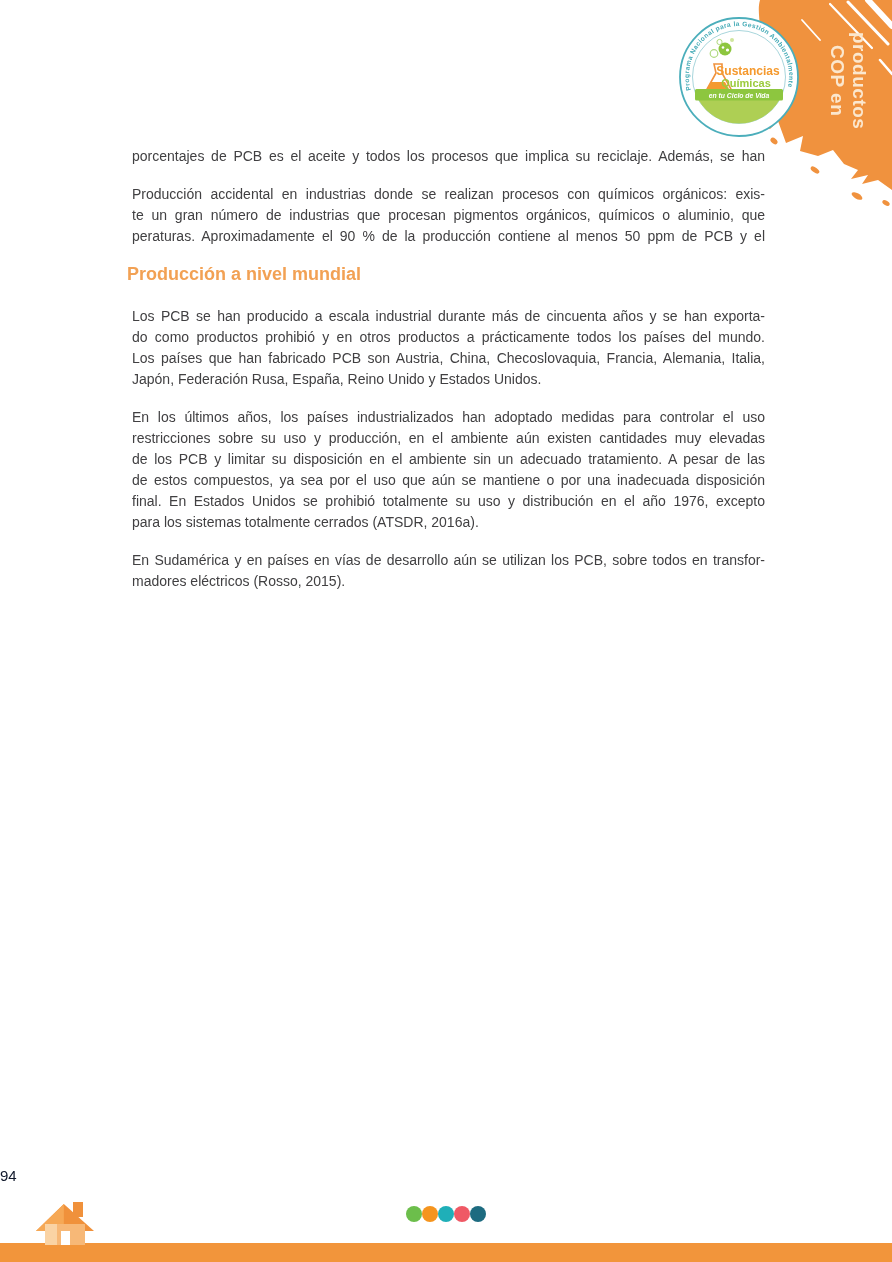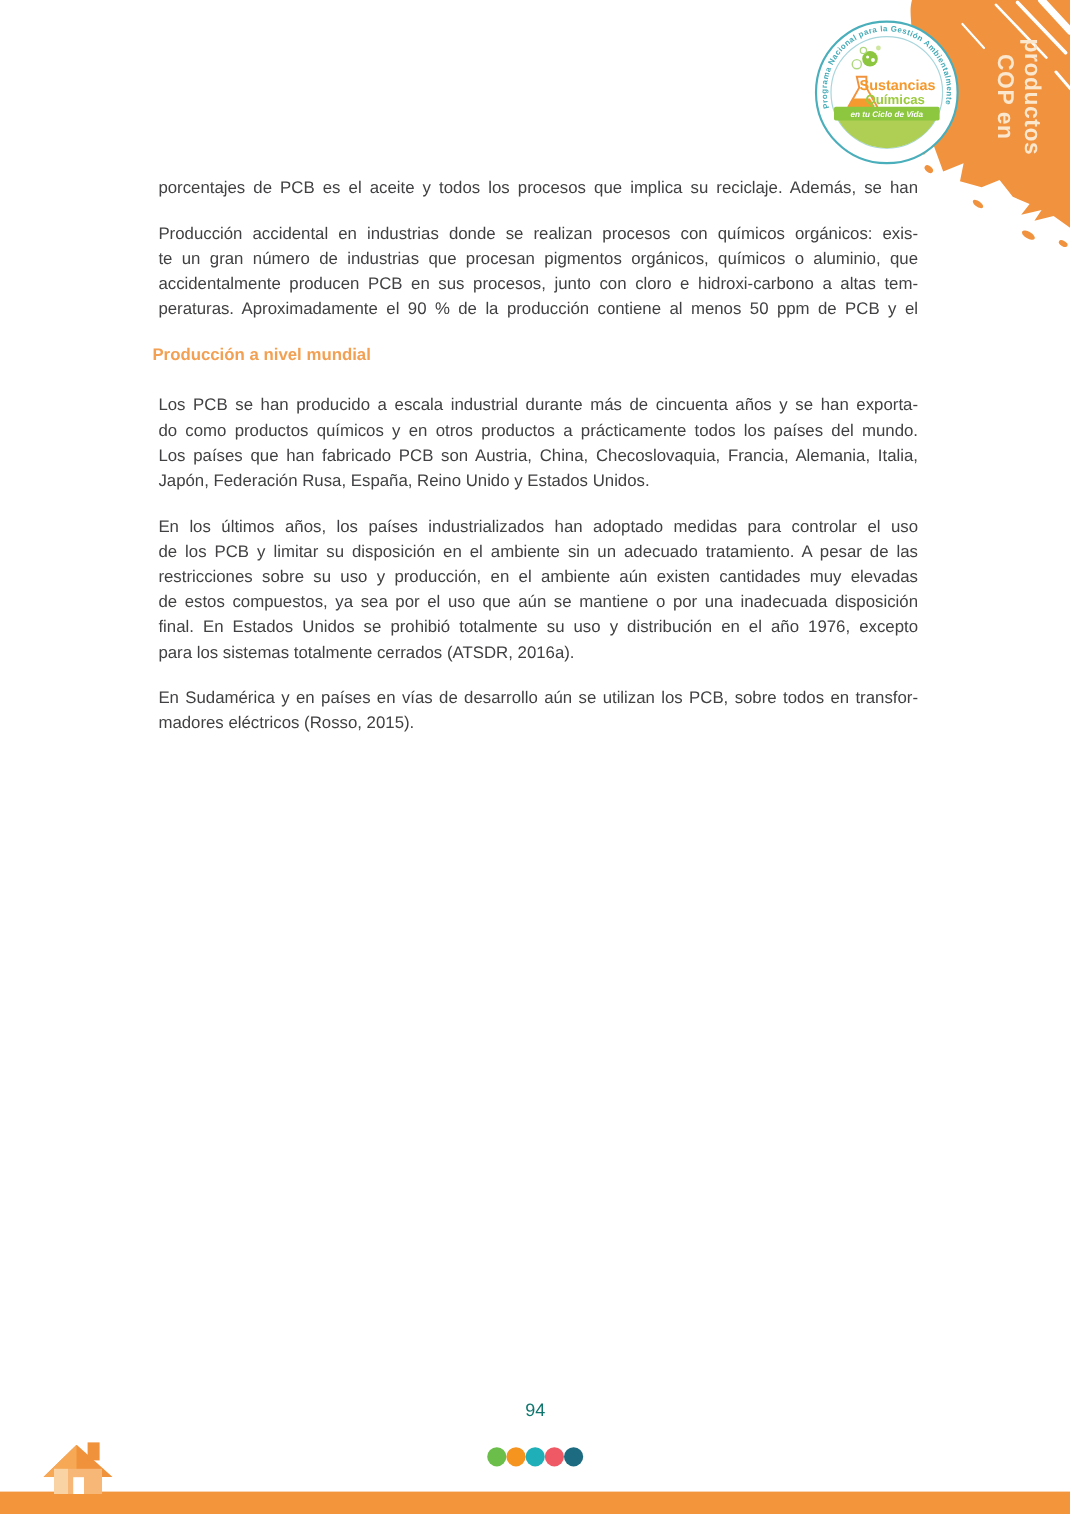--- a/index.html
+++ b/index.html
@@ -7,35 +7,35 @@
     position:relative; width:892px; height:1262px; overflow:hidden;
     background:#ffffff; font-family:"Liberation Sans", sans-serif;
   }
 
   
   .content { position:absolute; left:127px; top:146px; width:638px;
              color:#414042; font-size:14px; line-height:21px; }
   .paragraph { margin:0 0 17px 5px; }
   .line { text-align:justify; text-align-last:justify; height:21px; overflow:hidden; }
   .line.last { text-align-last:left; }
-  .heading { color:#F2A154; font-weight:bold; font-size:14px; margin:1px 0 21px 0; }
+  .heading { color:#F2A154; font-weight:bold; font-size:18px; margin:1px 0 21px 0; }
 
   
   .side-tab { position:absolute; top:25px; right:22px; height:112px;
               writing-mode:vertical-lr; text-align:center;
               color:#FBE7CE; font-weight:bold; font-size:19px; line-height:22px;
               letter-spacing:0.5px; z-index:3; }
 
   
   .splash { position:absolute; top:0; right:0; z-index:1; }
   .logo { position:absolute; top:16px; left:678px; z-index:2; }
 
   
   .pagenum { position:absolute; top:1167px; left:0; width:100%;
-             text-align:center; color:#0f766e; font-size:15px; }
+             color:#0f172a; font-size:15px; }
   .dots { position:absolute; top:1206px; left:0; width:100%;
           display:flex; justify-content:center; }
   .dot { width:16px; height:16px; border-radius:50%; }
   .bottom-bar { position:absolute; bottom:0; left:0; width:100%; height:19px;
                 background:#F2953B; }
 
   
   .house { position:absolute; left:36px; bottom:17px; width:58px; height:44px; z-index:2; cursor:pointer; }
   .house .roof { position:absolute; top:3px; left:0; width:58px; height:27px;
                  background:#F0913B; clip-path:polygon(48% 0,100% 100%,0 100%); }
@@ -112,34 +112,33 @@
     <text x="61" y="81.5" text-anchor="middle" font-size="6.8" font-weight="bold" font-style="italic" fill="#ffffff">en tu Ciclo de Vida</text>
   </svg>
 
   <main class="content" id="content">
       <div class="paragraph">
         <div class="line">porcentajes de PCB es el aceite y todos los procesos que implica su reciclaje. Además, se han</div>
       </div>
       <div class="paragraph">
         <div class="line">Producción accidental en industrias donde se realizan procesos con químicos orgánicos: exis-</div>
         <div class="line">te un gran número de industrias que procesan pigmentos orgánicos, químicos o aluminio, que</div>
-        <div class="line">accidentalmente producen PCB en sus procesos, junto con cloro e hidroxi-carbono a altas tem-</div>
         <div class="line">peraturas. Aproximadamente el 90 % de la producción contiene al menos 50 ppm de PCB y el</div>
       </div>
       <div class="heading">Producción a nivel mundial</div>
       <div class="paragraph">
         <div class="line">Los PCB se han producido a escala industrial durante más de cincuenta años y se han exporta-</div>
-        <div class="line">do como productos químicos y en otros productos a prácticamente todos los países del mundo.</div>
+        <div class="line">do como productos prohibió y en otros productos a prácticamente todos los países del mundo.</div>
         <div class="line">Los países que han fabricado PCB son Austria, China, Checoslovaquia, Francia, Alemania, Italia,</div>
         <div class="line last">Japón, Federación Rusa, España, Reino Unido y Estados Unidos.</div>
       </div>
       <div class="paragraph">
         <div class="line">En los últimos años, los países industrializados han adoptado medidas para controlar el uso</div>
+        <div class="line">restricciones sobre su uso y producción, en el ambiente aún existen cantidades muy elevadas</div>
         <div class="line">de los PCB y limitar su disposición en el ambiente sin un adecuado tratamiento. A pesar de las</div>
-        <div class="line">restricciones sobre su uso y producción, en el ambiente aún existen cantidades muy elevadas</div>
         <div class="line">de estos compuestos, ya sea por el uso que aún se mantiene o por una inadecuada disposición</div>
         <div class="line">final. En Estados Unidos se prohibió totalmente su uso y distribución en el año 1976, excepto</div>
         <div class="line last">para los sistemas totalmente cerrados (ATSDR, 2016a).</div>
       </div>
       <div class="paragraph">
         <div class="line">En Sudamérica y en países en vías de desarrollo aún se utilizan los PCB, sobre todos en transfor-</div>
         <div class="line last">madores eléctricos (Rosso, 2015).</div>
       </div>
     </main>
 

